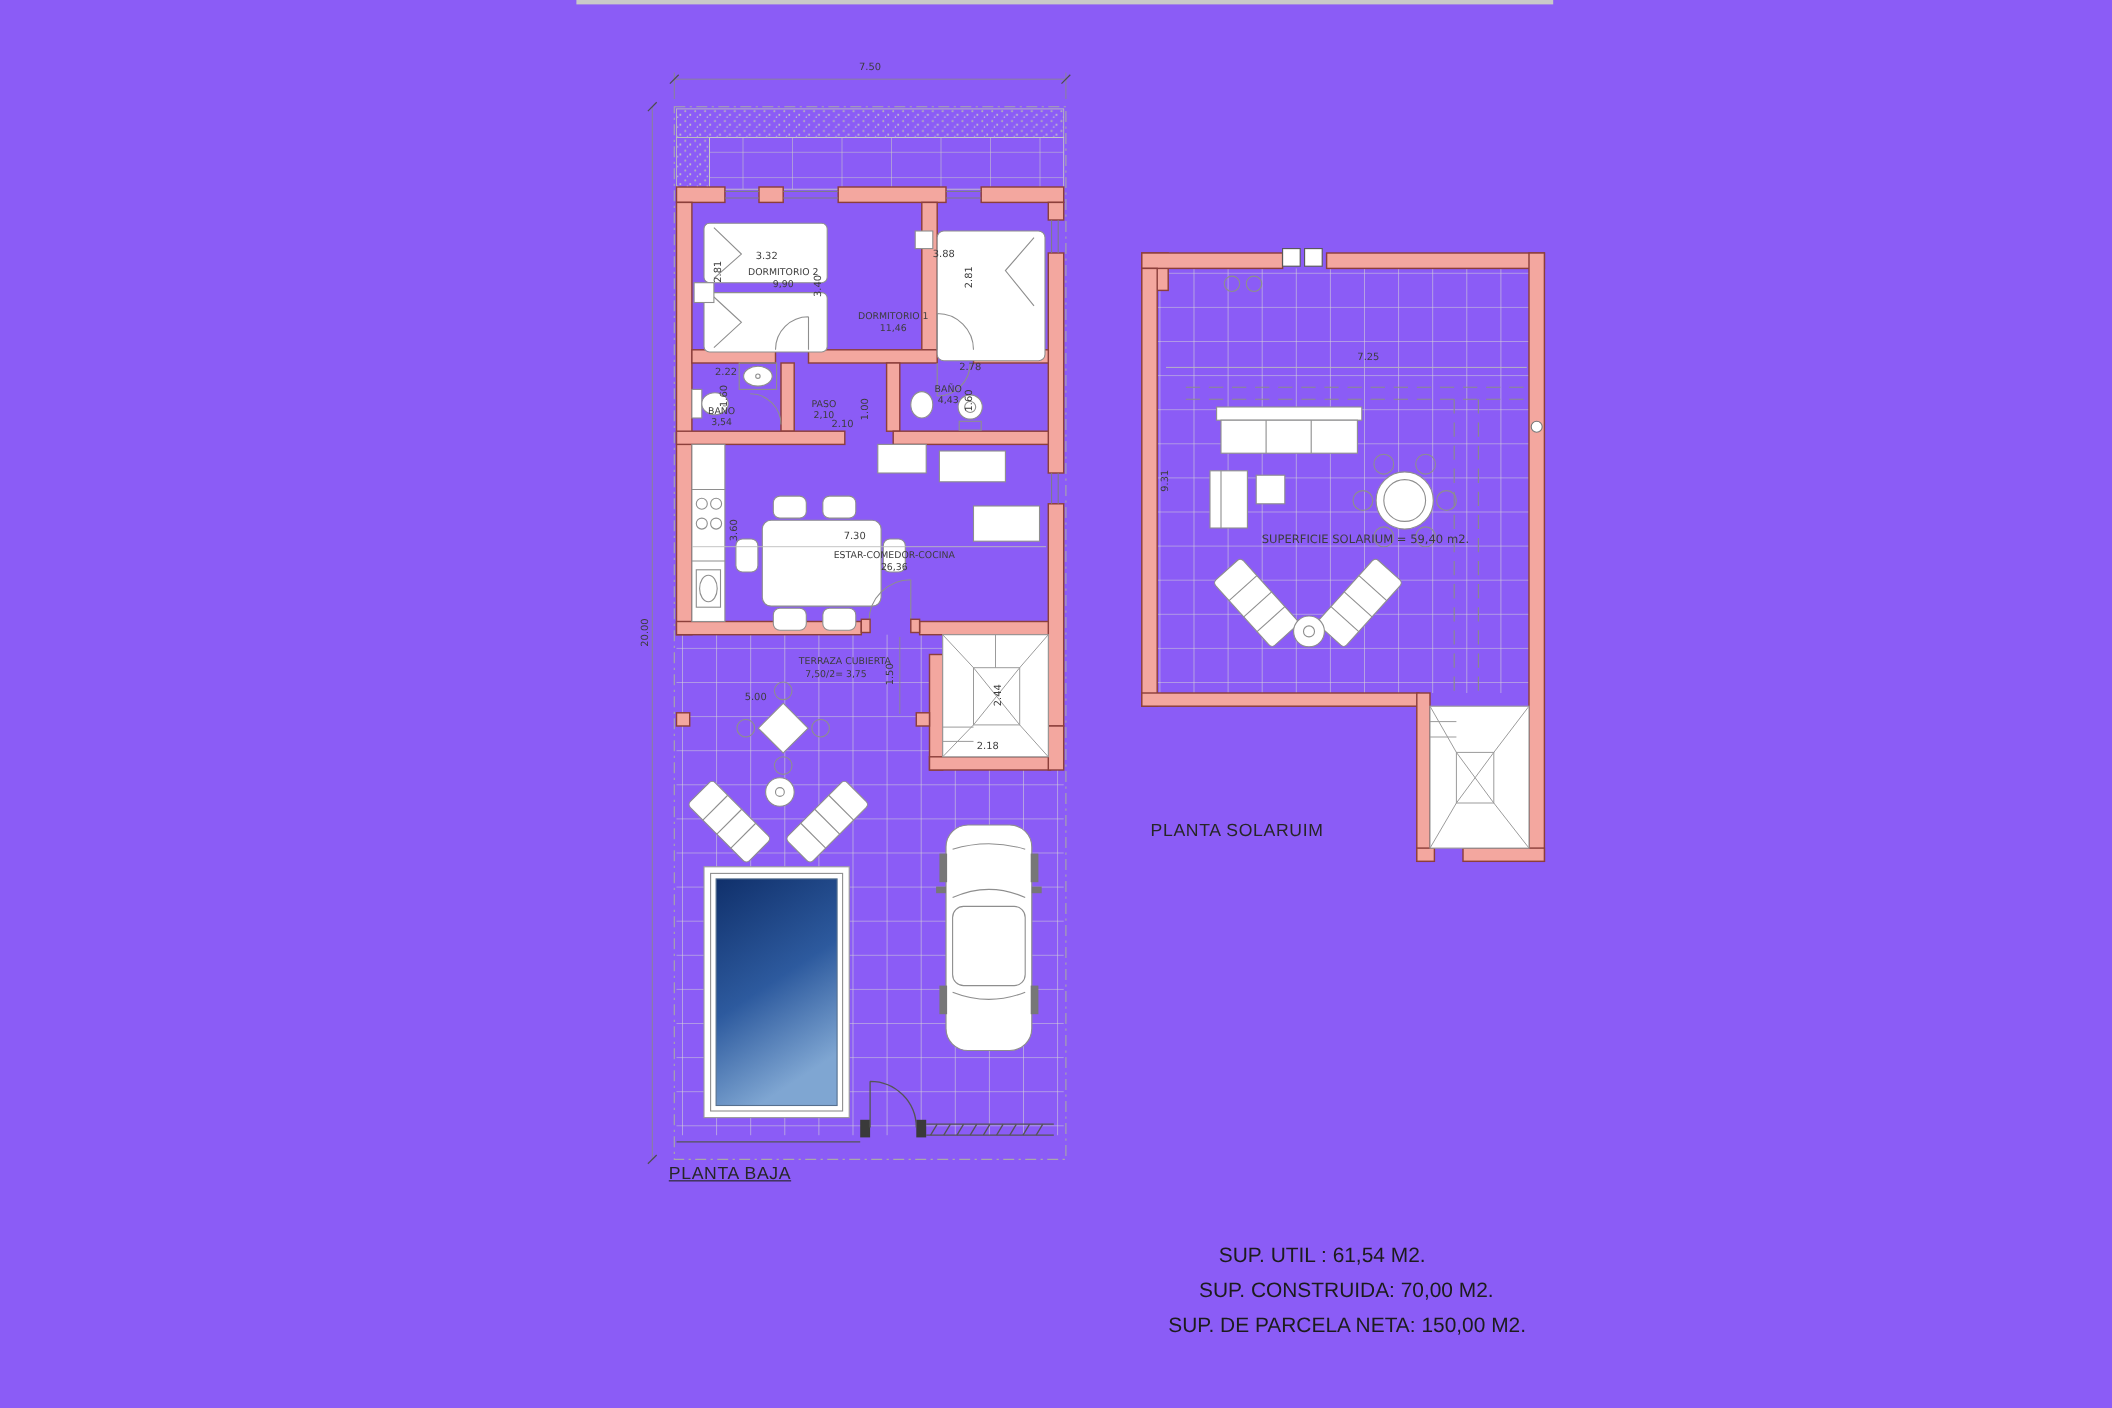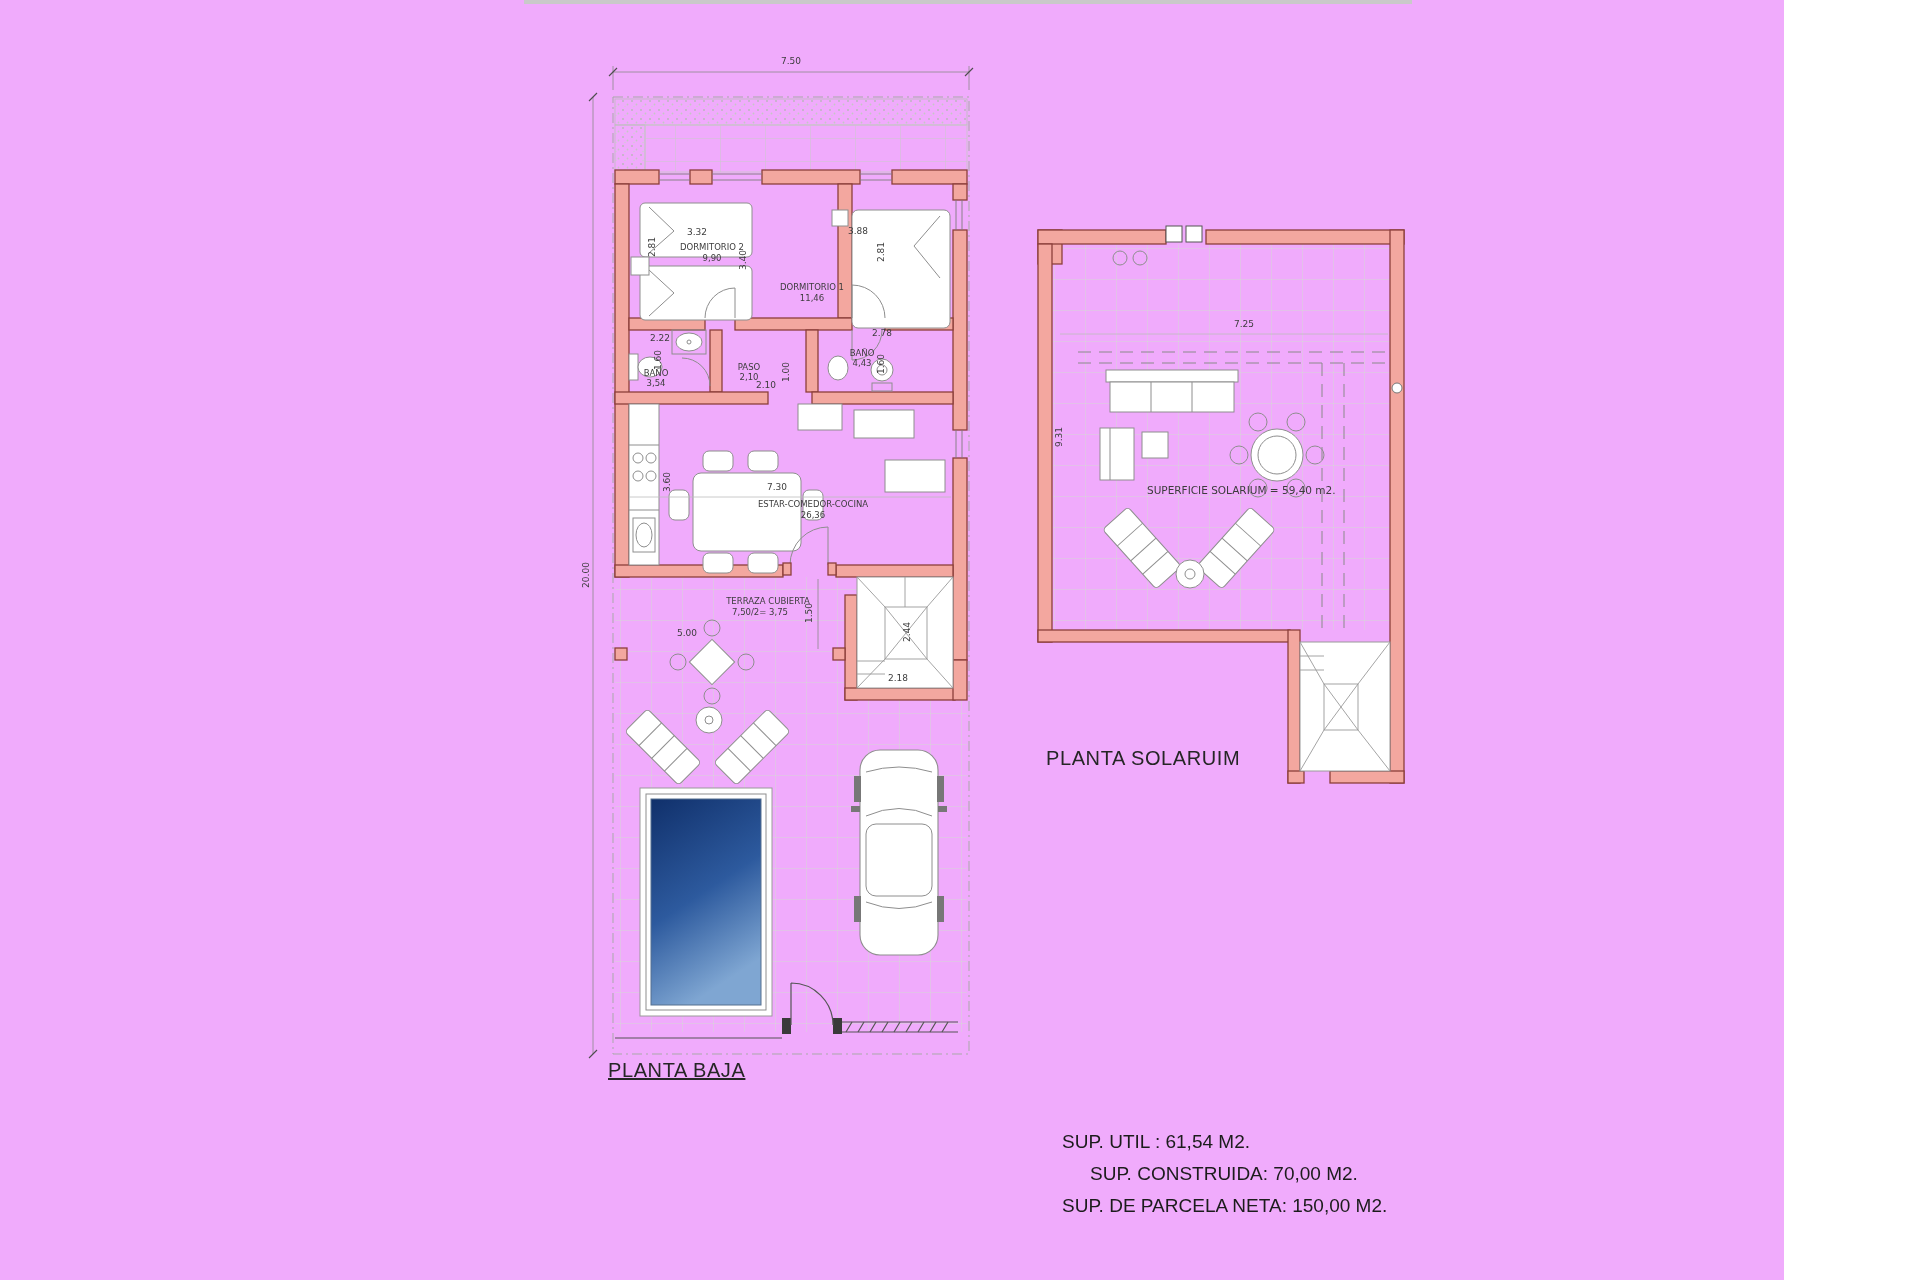--- a/index.html
+++ b/index.html
@@ -1,24 +1,24 @@
 <!DOCTYPE html>
 <html><head>
 <meta charset="utf-8">
 <style>
   html,body{margin:0;padding:0;background:#ffffff;}
-  #canvas{position:relative;width:1784px;height:1280px;background:#f0abfc;overflow:hidden;
+  #canvas{position:relative;width:1920px;height:1280px;background:#8b5cf6;overflow:hidden;
           font-family:"Liberation Sans",sans-serif;}
   #plan-svg{position:absolute;left:0;top:0;}
   .top-rule{position:absolute;left:524px;top:0;width:888px;height:4px;background:#c9c9c9;}
-  .plan-title{position:absolute;font-size:20px;color:#262626;letter-spacing:0.6px;white-space:nowrap;}
+  .plan-title{position:absolute;font-size:16px;color:#262626;letter-spacing:0.6px;white-space:nowrap;}
   #pb-title{left:608px;top:1059px;text-decoration:underline;}
   #ps-title{left:1046px;top:747px;}
   .summary{position:absolute;left:1062px;font-size:19px;color:#1c1c1c;white-space:nowrap;}
-  #sum1{top:1131px;} #sum2{top:1163px;margin-left:28px;} #sum3{top:1195px;}
+  #sum1{top:1131px;margin-left:46px;} #sum2{top:1163px;margin-left:28px;} #sum3{top:1195px;}
 
   
   .plot{fill:none;stroke:#a9a9a9;stroke-width:1;stroke-dasharray:10 4 2 4;}
   .wall{fill:#F3A79F;stroke:#8C3F3B;stroke-width:1.3;}
   .pier{fill:#3a3a3a;stroke:none;}
   .furn{fill:#ffffff;stroke:#8e8e8e;stroke-width:1;}
   .furnl{fill:none;stroke:#8e8e8e;stroke-width:1;}
   .thin{fill:none;stroke:#bdbdbd;stroke-width:0.8;}
   .win{stroke:#7d7d7d;stroke-width:0.9;fill:none;}
   .dimline{stroke:#8a8a8a;stroke-width:0.8;fill:none;}

